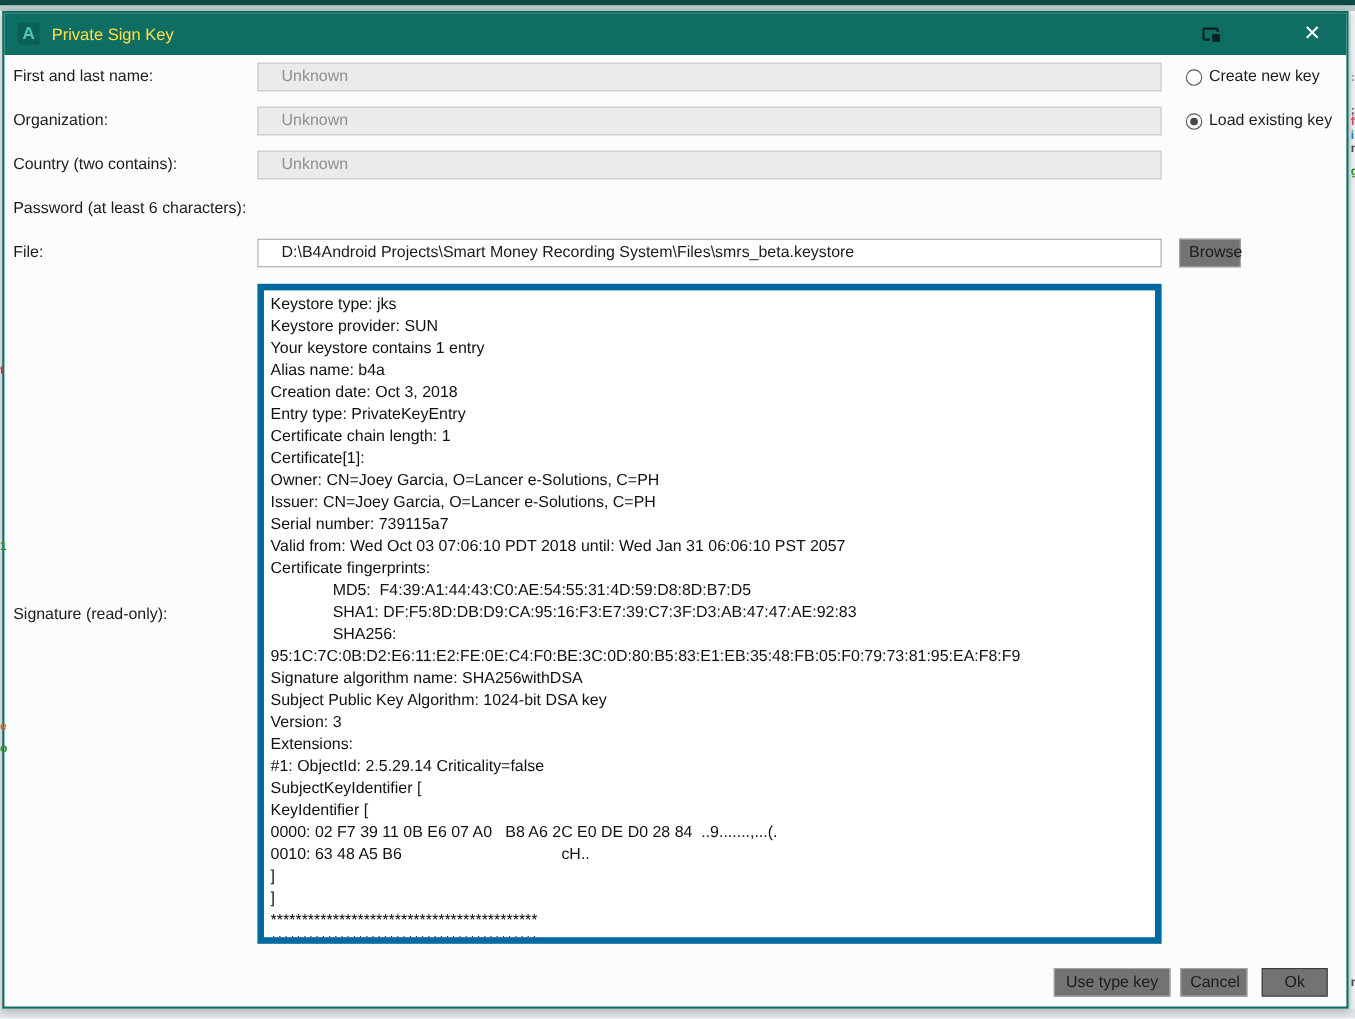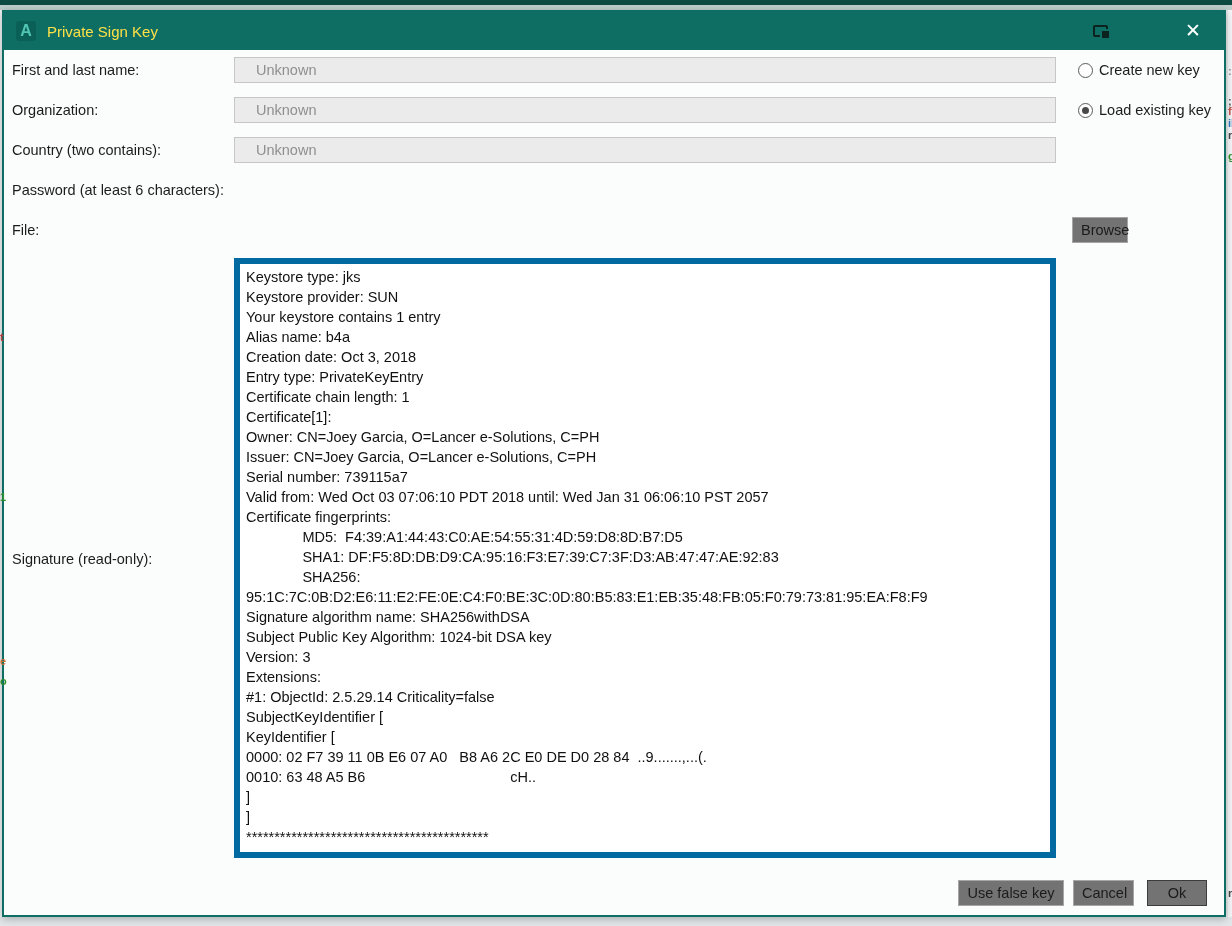--- a/index.html
+++ b/index.html
@@ -103,20 +103,21 @@
 
       <div class="fld-label" style="top:52px">Organization:</div>
       <input class="txt disabled" style="top: 47px;" disabled="" value="Unknown">
 
       <div class="fld-label" style="top:92px">Country (two contains):</div>
       <input class="txt disabled" style="top: 87px;" disabled="" value="Unknown">
 
       <div class="fld-label" style="top:132px">Password (at least 6 characters):</div>
 
       <div class="fld-label" style="top:172px">File:</div>
+      <input class="txt" style="top: 167px;" value="D:\B4Android Projects\Smart Money Recording System\Files\smrs_beta.keystore">
       <button class="btn" style="left:1068px; top:167px; width:56px">Browse</button>
 
       <div class="radio-row" style="left:1074px; top:12px">
         <span class="radio-circle" id="radio-create"></span>
         <span class="radio-label">Create new key</span>
       </div>
       <div class="radio-row" style="left:1074px; top:52px">
         <span class="radio-circle checked" id="radio-load"></span>
         <span class="radio-label">Load existing key</span>
       </div>
@@ -145,21 +146,21 @@
 #1: ObjectId: 2.5.29.14 Criticality=false
 SubjectKeyIdentifier [
 KeyIdentifier [
 0000: 02 F7 39 11 0B E6 07 A0   B8 A6 2C E0 DE D0 28 84  ..9.......,...(.
 0010: 63 48 A5 B6                                    cH..
 ]
 ]
 *******************************************
 *******************************************</div>
 
-      <button class="btn" style="left:954px; top:830px; width:106px">Use false key</button>
+      <button class="btn" style="left:954px; top:830px; width:106px">Use type key</button>
       <button class="btn" style="left:1069px; top:830px; width:61px">Cancel</button>
       <button class="btn default" style="left:1143px; top:830px; width:60px">Ok</button>
 
     </div>
   </div>
 <span class="frag" style="left: 0px; top: 332px; color: rgb(176, 65, 62);">t</span>
     <span class="frag" style="left: 0px; top: 492px; color: rgb(47, 143, 47);">1</span>
     <span class="frag" style="left: 0px; top: 656px; color: rgb(200, 113, 55);">e</span>
     <span class="frag" style="left: 0px; top: 676px; color: rgb(47, 143, 47);">o</span>
     <span class="frag" style="left: 1228px; top: 66px; color: rgb(138, 138, 138);">:</span>

